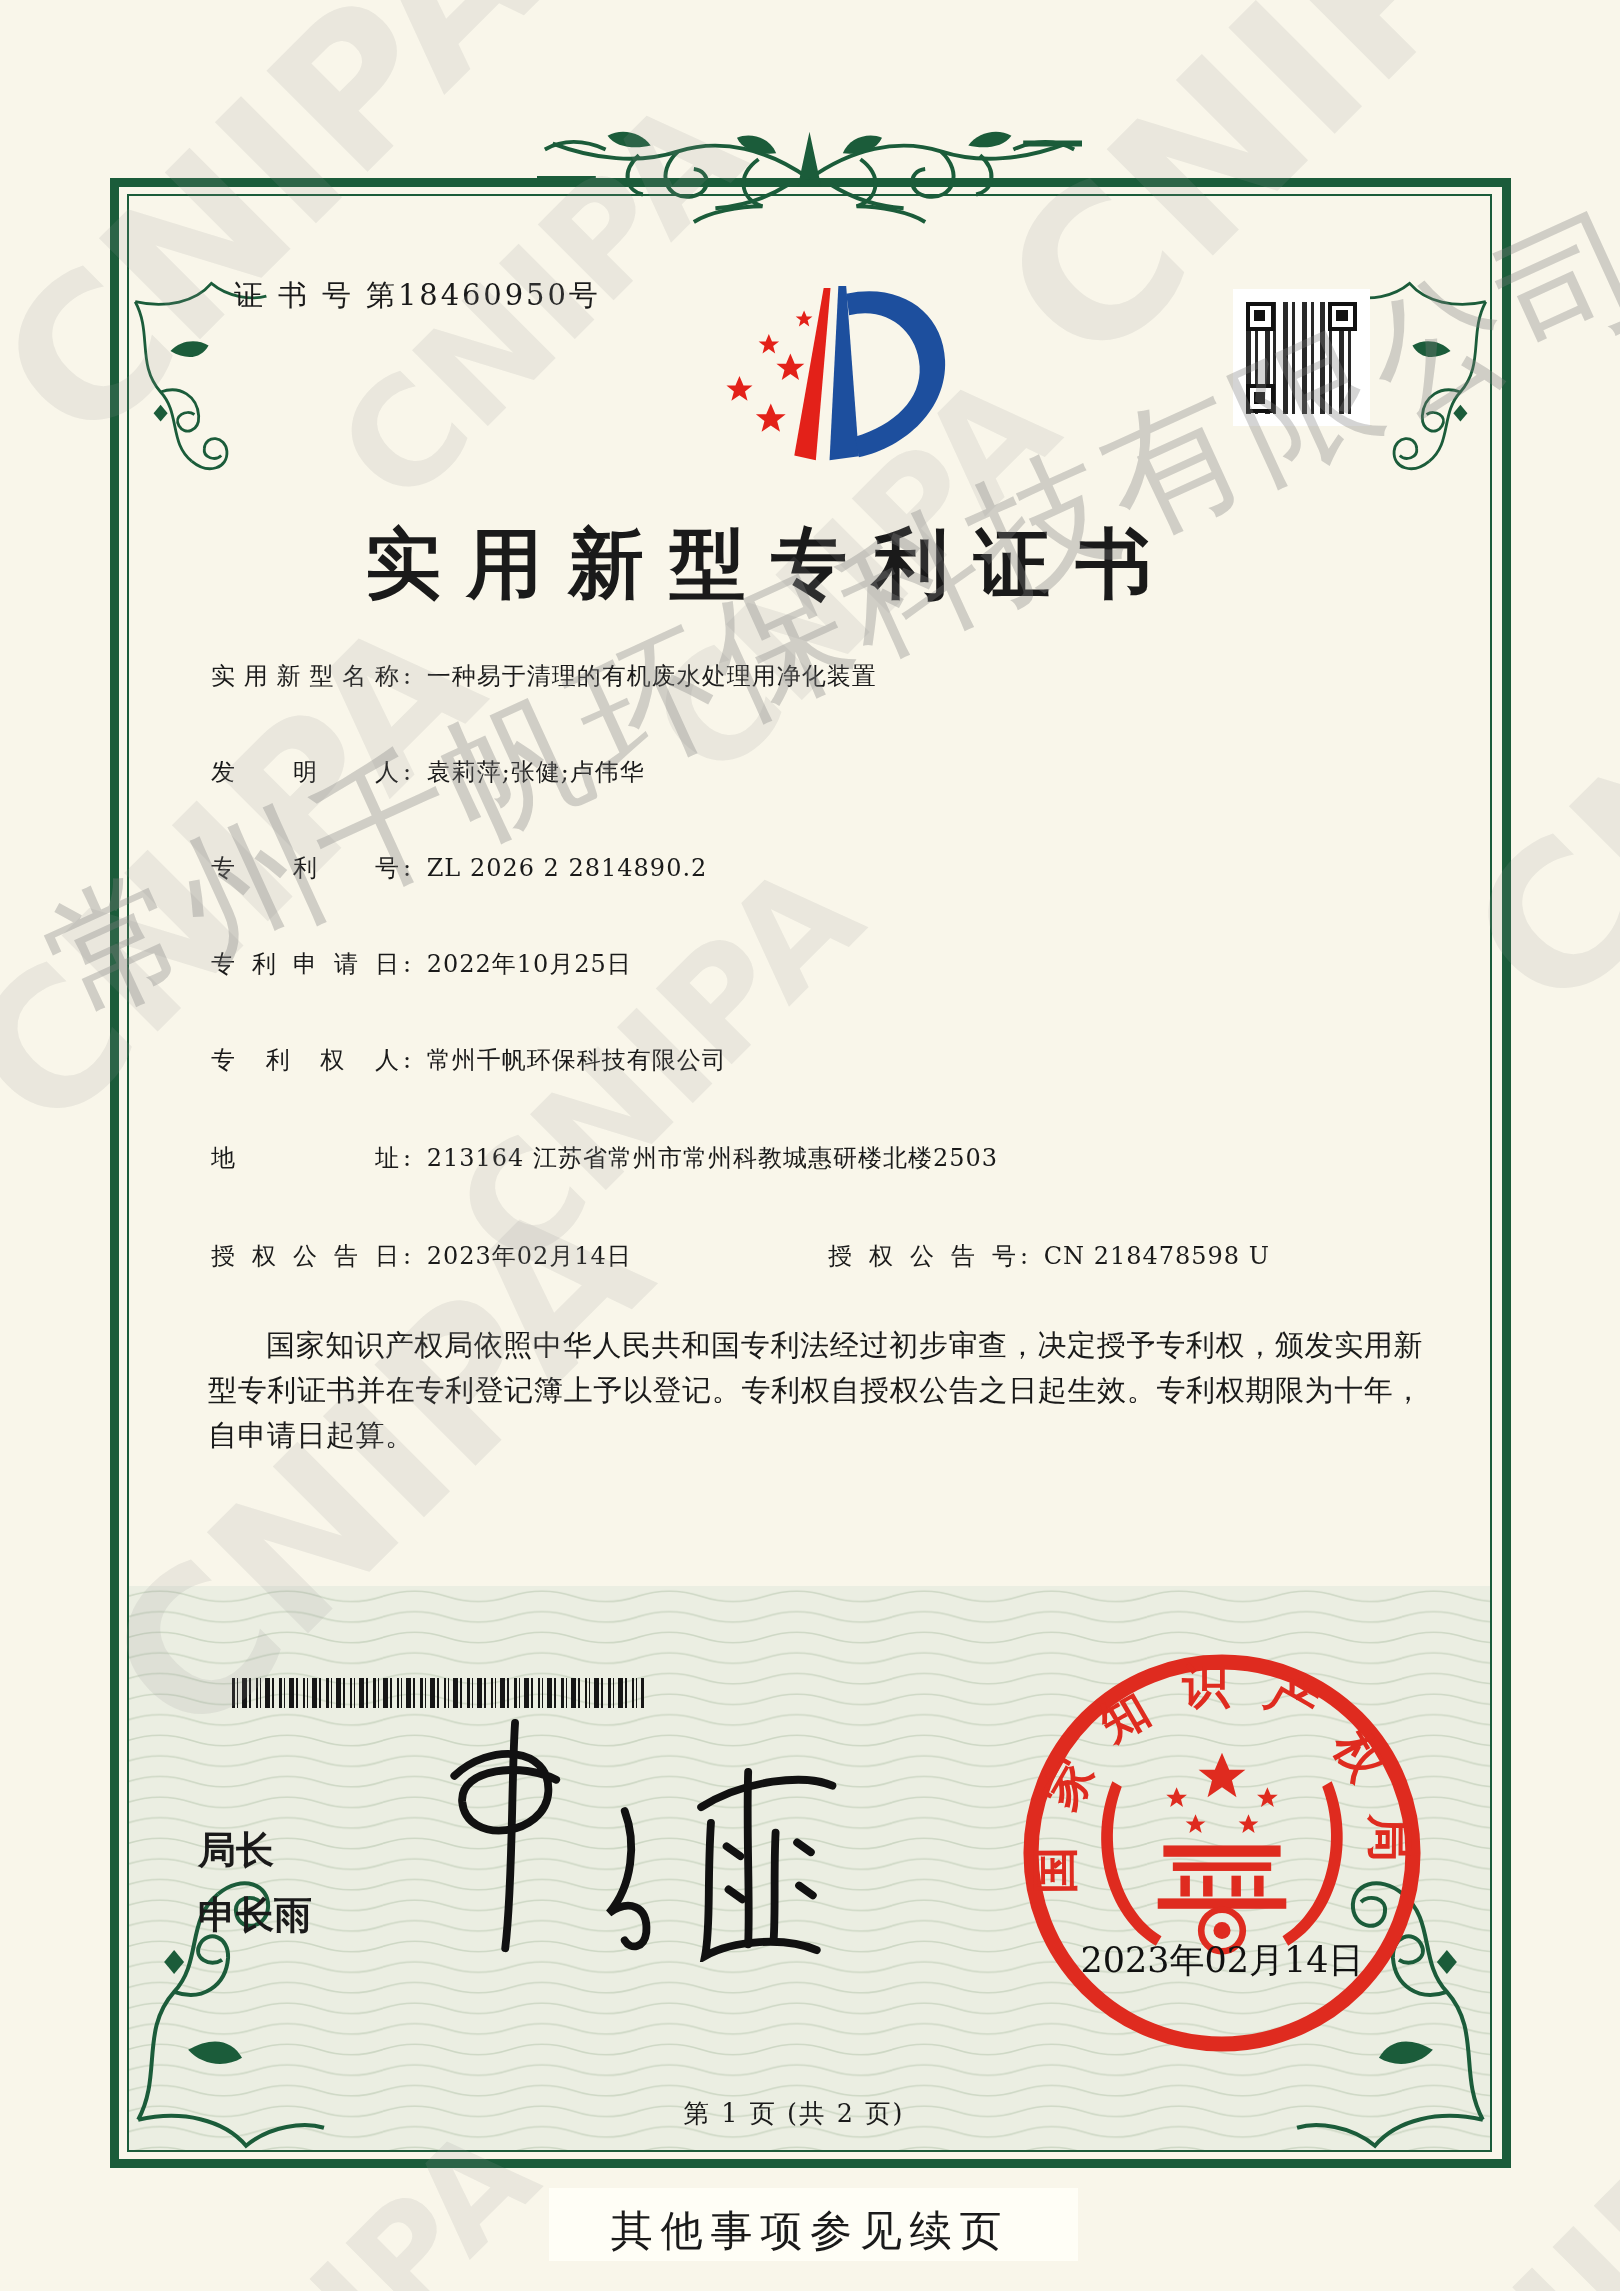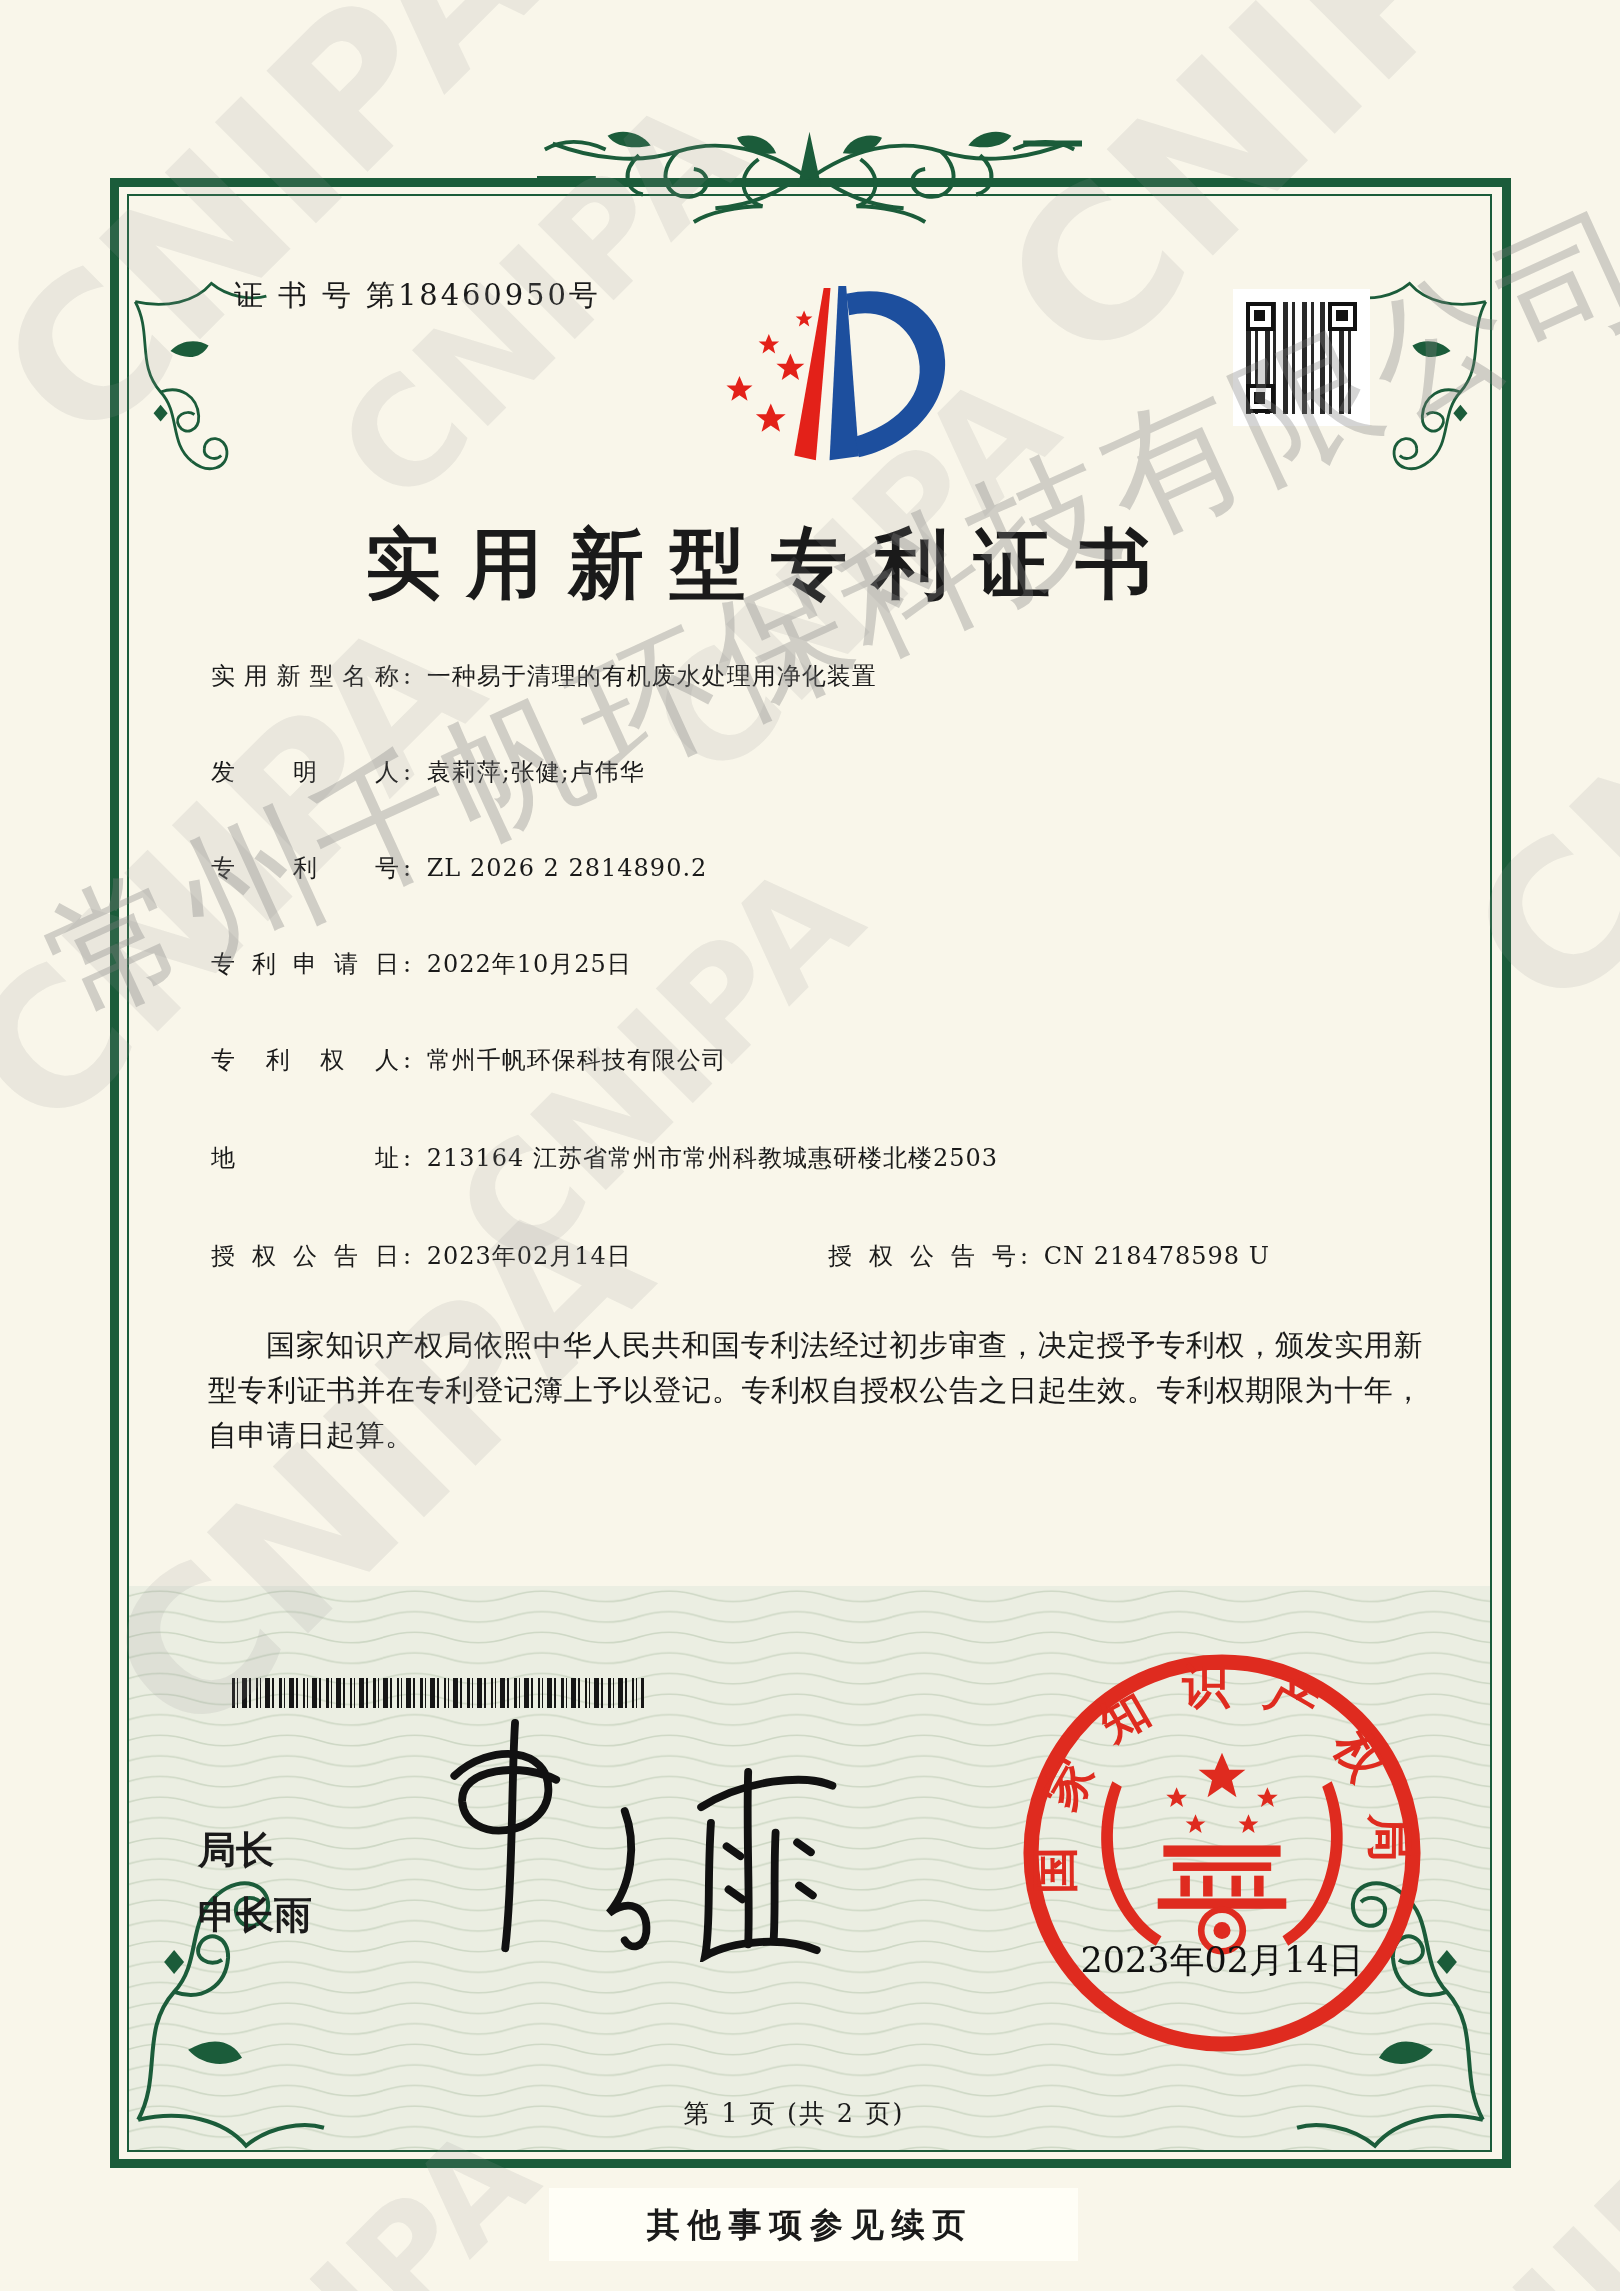--- a/index.html
+++ b/index.html
@@ -35,21 +35,21 @@
   .barcode{left:232px;top:1678px;width:412px;height:30px;
     background:repeating-linear-gradient(90deg,#161616 0 2.9px,transparent 2.9px 4.9px,#161616 4.9px 5.9px,transparent 5.9px 9.8px,#161616 9.8px 14.7px,transparent 14.7px 16.7px,#161616 16.7px 18.6px,transparent 18.6px 23.5px);}
   
   .officer{left:198px;font-size:38px;font-weight:700;font-family:Liberation Mono, monospace;}
   .sig{left:421px;top:1717px;}
   
   .seal{left:1014px;top:1645px;}
   
   .page-num{left:0;top:2096px;width:1588px;text-align:center;font-size:25.5px;letter-spacing:2px;}
   .cont-strip{left:549px;top:2188px;width:529px;height:73px;background:#fffef6;}
-  .cont-note{left:0;top:2203px;width:1620px;text-align:center;font-size:33px;letter-spacing:7.8px;font-weight:700;}
+  .cont-note{left:0;top:2203px;width:1620px;text-align:center;font-size:42px;letter-spacing:7.8px;font-weight:400;}
   
   .wm-company{left:57px;top:882px;font-size:139px;white-space:nowrap;letter-spacing:5.9px;
     color:rgba(125,125,125,.33);transform:rotate(-24.5deg);transform-origin:0 50%;pointer-events:none;}
   .wm-cnipa{font-family:"DejaVu Sans","Liberation Sans",sans-serif;font-weight:700;
     color:rgba(150,150,148,.15);transform:rotate(-45deg);white-space:nowrap;pointer-events:none;}
 </style>
 </head>
 <body>
 
 <svg width="0" height="0" class="abs">

